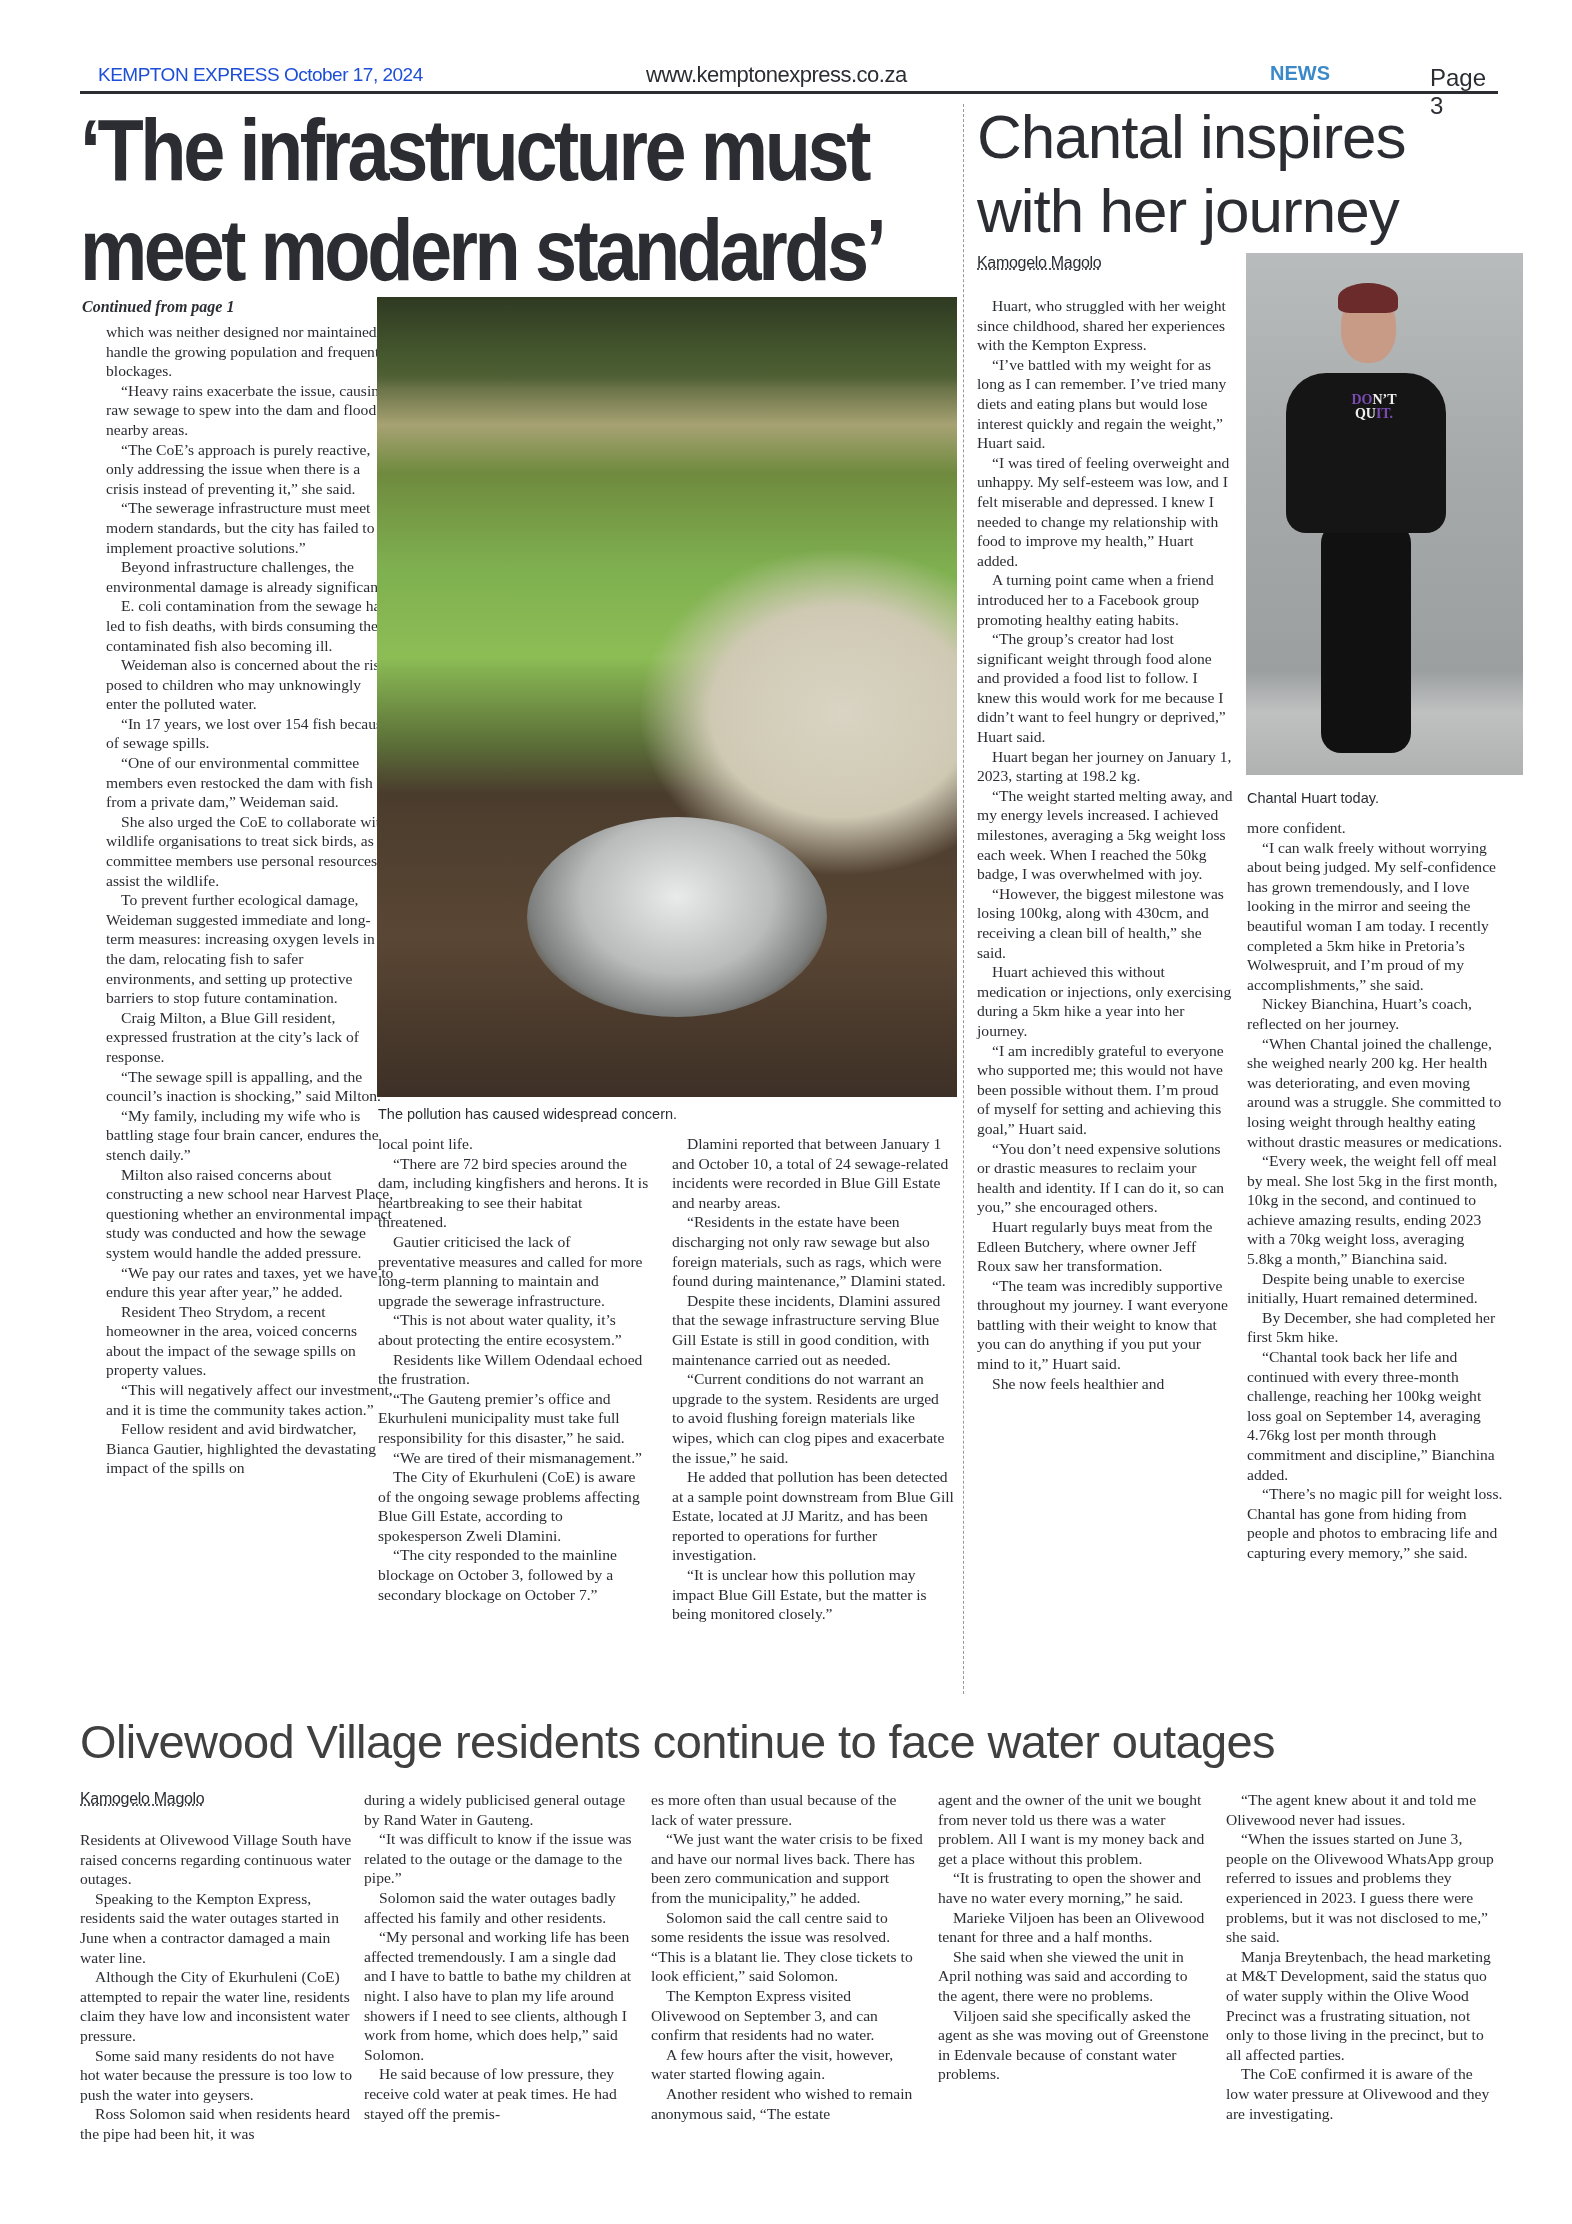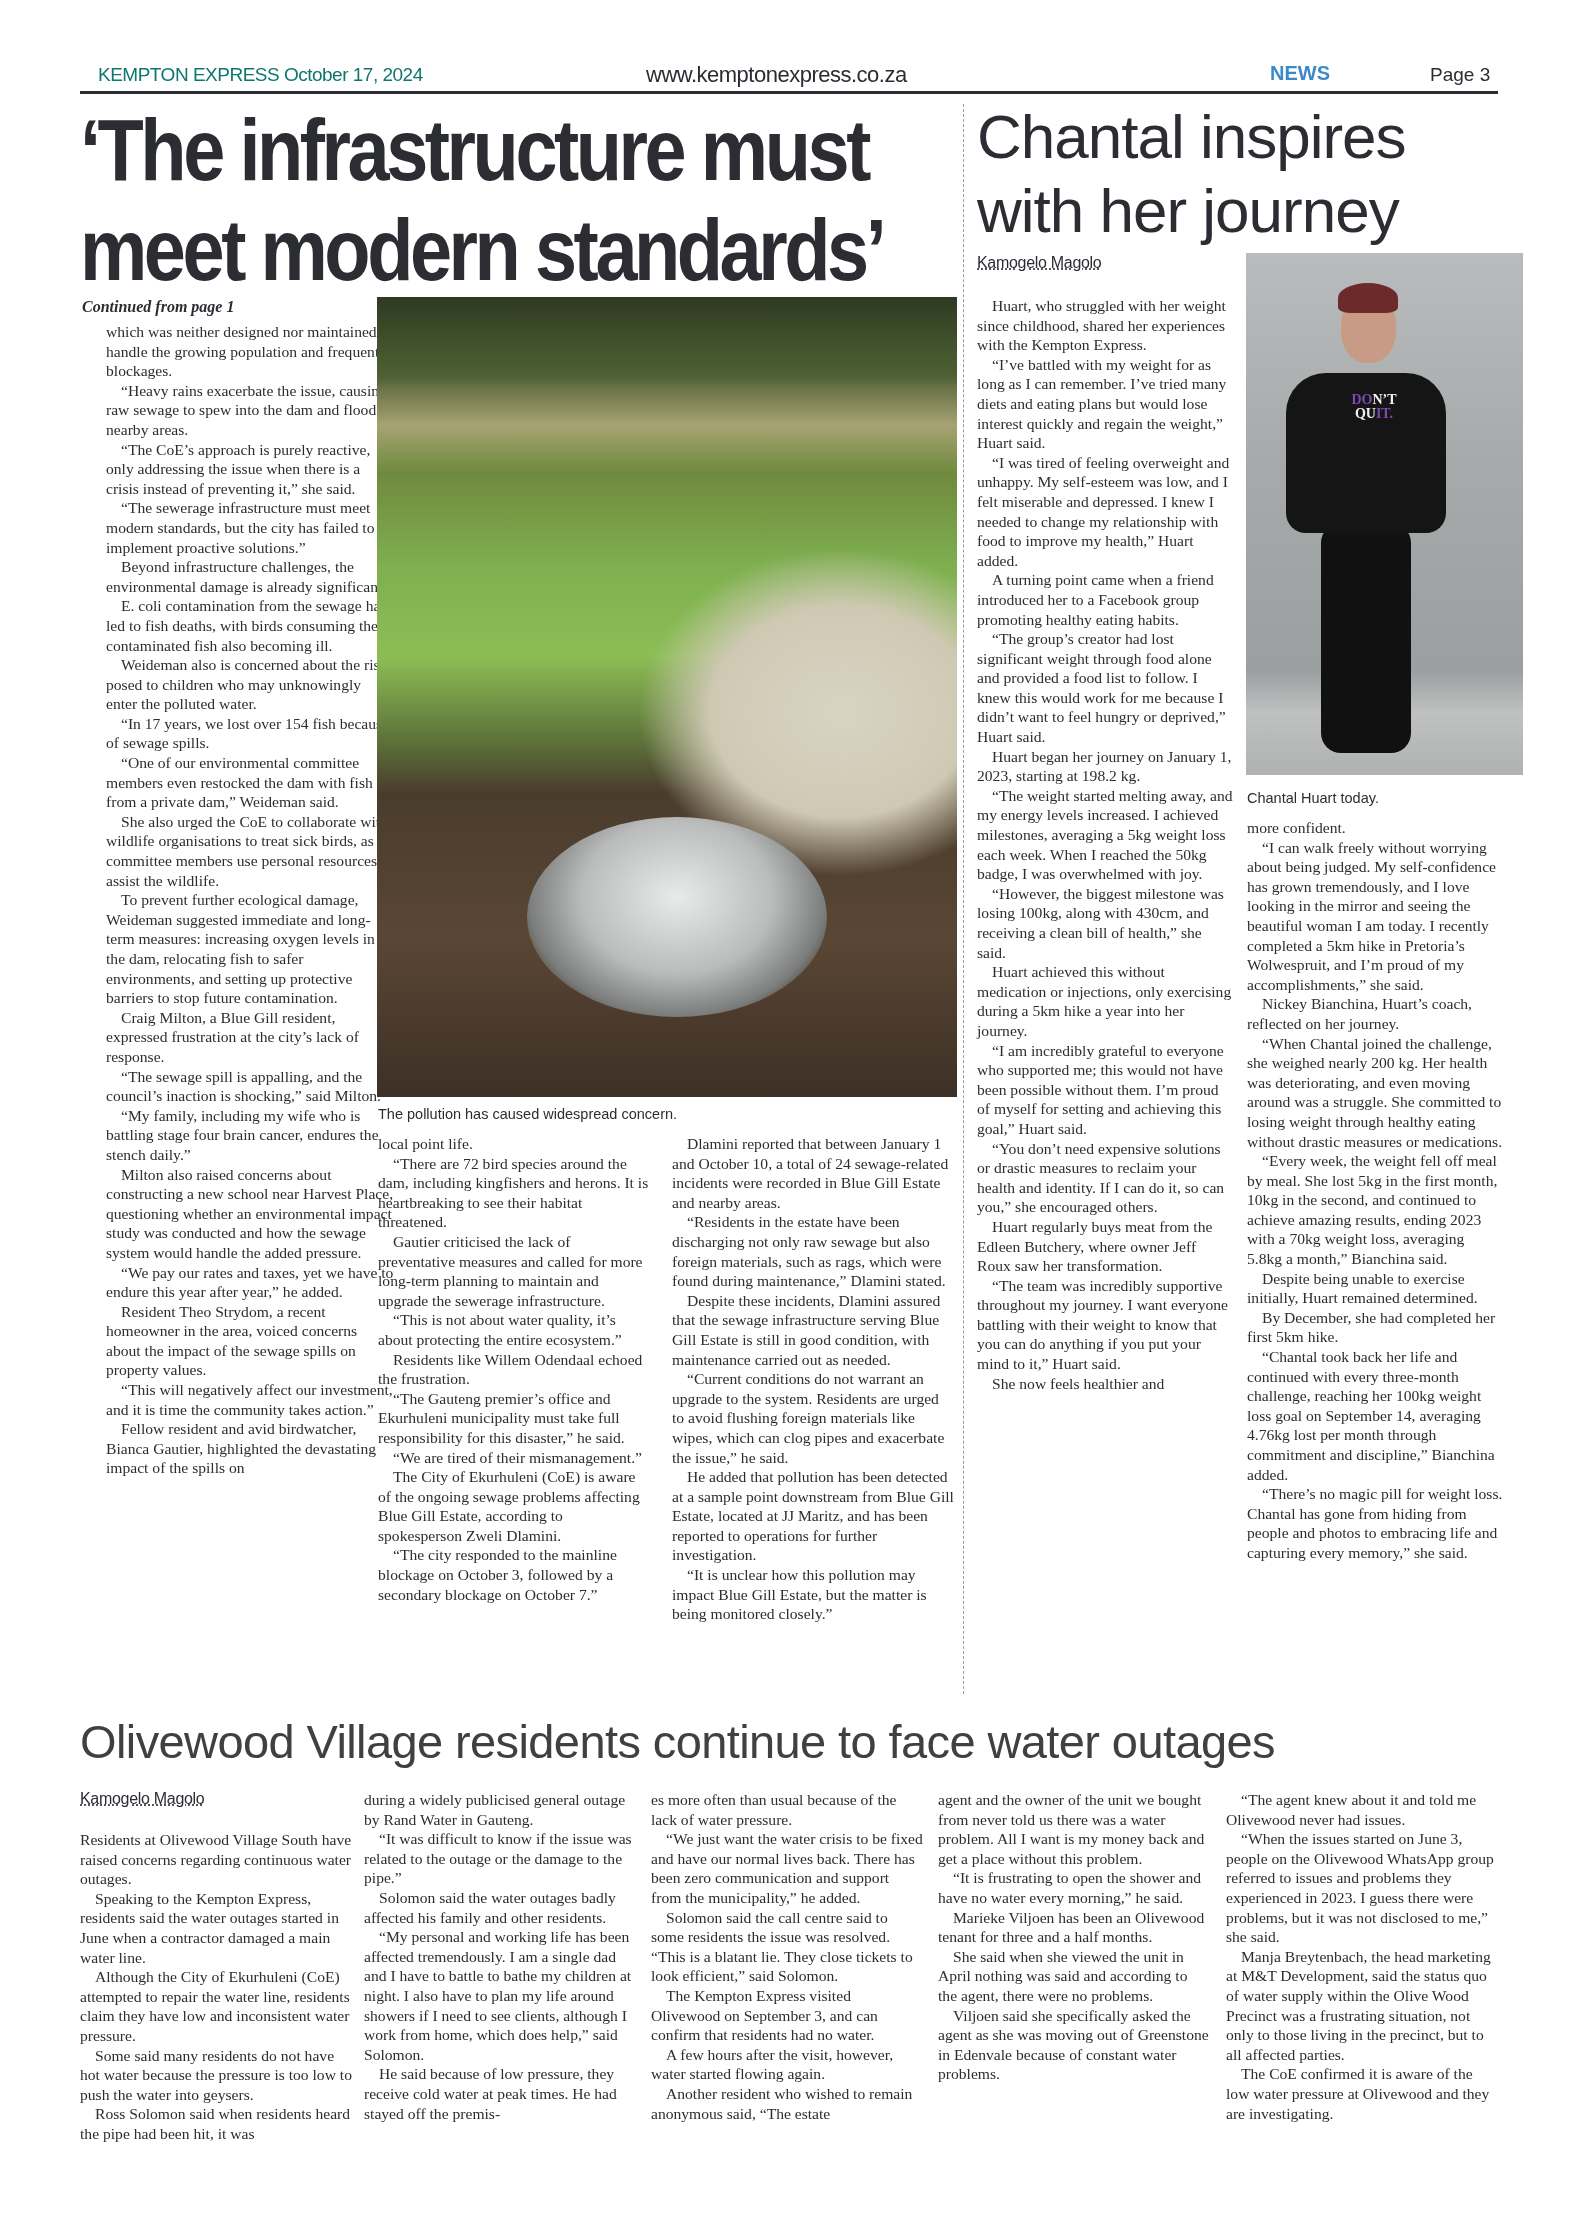--- a/index.html
+++ b/index.html
@@ -5,24 +5,24 @@
   html, body { margin: 0; padding: 0; background: #ffffff; }
   body {
     width: 1572px; height: 2224px; position: relative; overflow: hidden;
     color: #2b2d33;
     font-family: "Liberation Serif", serif;
   }
   .abs { position: absolute; }
 
   
   .masthead { left: 80px; top: 58px; width: 1418px; height: 32px; }
-  .mh-left { left: 18px; top: 6px; font-family: "Liberation Sans", sans-serif; font-size: 19px; letter-spacing: -0.5px; color: #0f766e; }
+  .mh-left { left: 18px; top: 6px; font-family: "Liberation Sans", sans-serif; font-size: 19px; letter-spacing: -0.5px; color: #1d4ed8; }
   .mh-url { left: 566px; top: 4px; font-family: "Liberation Sans", sans-serif; font-size: 22px; letter-spacing: -0.5px; color: #2b2d33; }
   .mh-section { left: 1190px; top: 4px; font-family: "Liberation Sans", sans-serif; font-weight: bold; font-size: 20px; color: #3b89c9; }
-  .mh-page { left: 1350px; top: 6px; font-family: "Liberation Sans", sans-serif; font-size: 19px; color: #2b2d33; text-align: center; }
+  .mh-page { left: 1350px; top: 6px; font-family: "Liberation Sans", sans-serif; font-size: 24px; color: #2b2d33; }
   .mh-rule { left: 80px; top: 91px; width: 1418px; height: 3px; background: #2b2d33; }
 
   
   .headline-main {
     left: 80px; top: 100px; width: 860px;
     font-family: "Liberation Sans", sans-serif; font-weight: bold;
     font-size: 88px; line-height: 100px; letter-spacing: -4px;
     color: #2b2d33;
     transform: scaleX(0.86); transform-origin: left top;
     white-space: nowrap;

